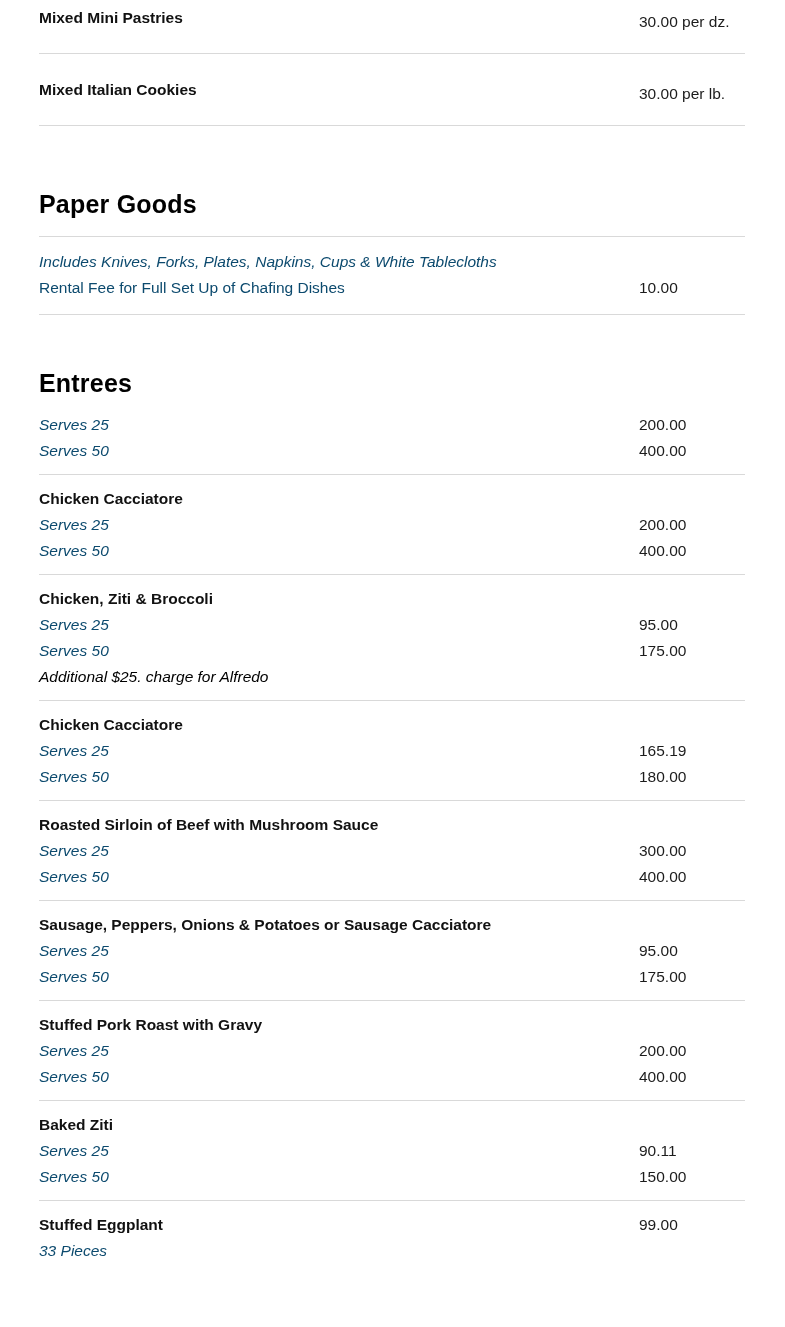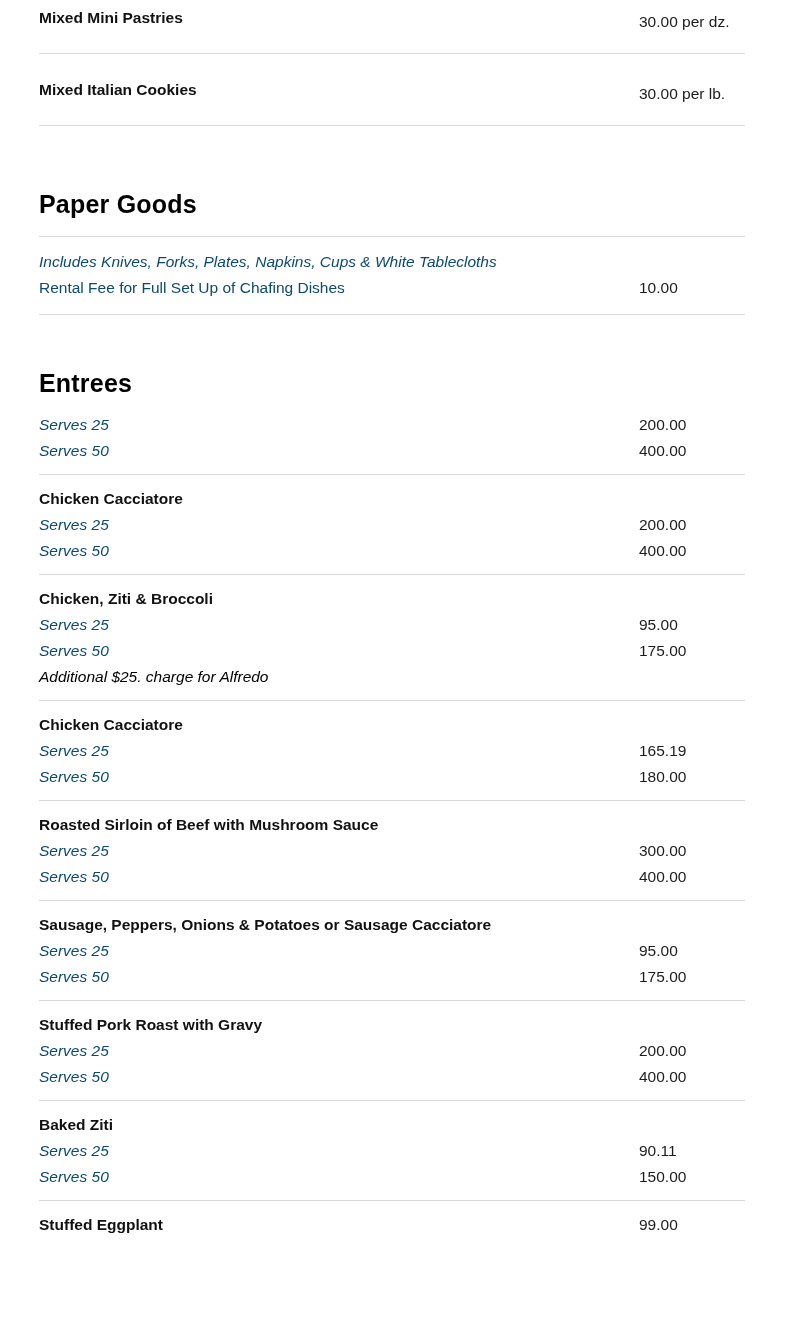--- a/index.html
+++ b/index.html
@@ -266,16 +266,20 @@
           <div class="label">Serves 50</div>
           <div class="price">150.00</div>
         </div>
       </div>
       <div class="divider" style="margin-top: 10px; margin-bottom: 11px;"></div>
       <div class="item">
         <div class="sub">
           <div class="name">Stuffed Eggplant</div>
           <div class="price">99.00</div>
         </div>
+        <div class="sub">
+          <div class="label">33 Pieces</div>
+          <div class="price"></div>
+        </div>
       </div>
     </div>
 
 </div>
 
 </body></html>

